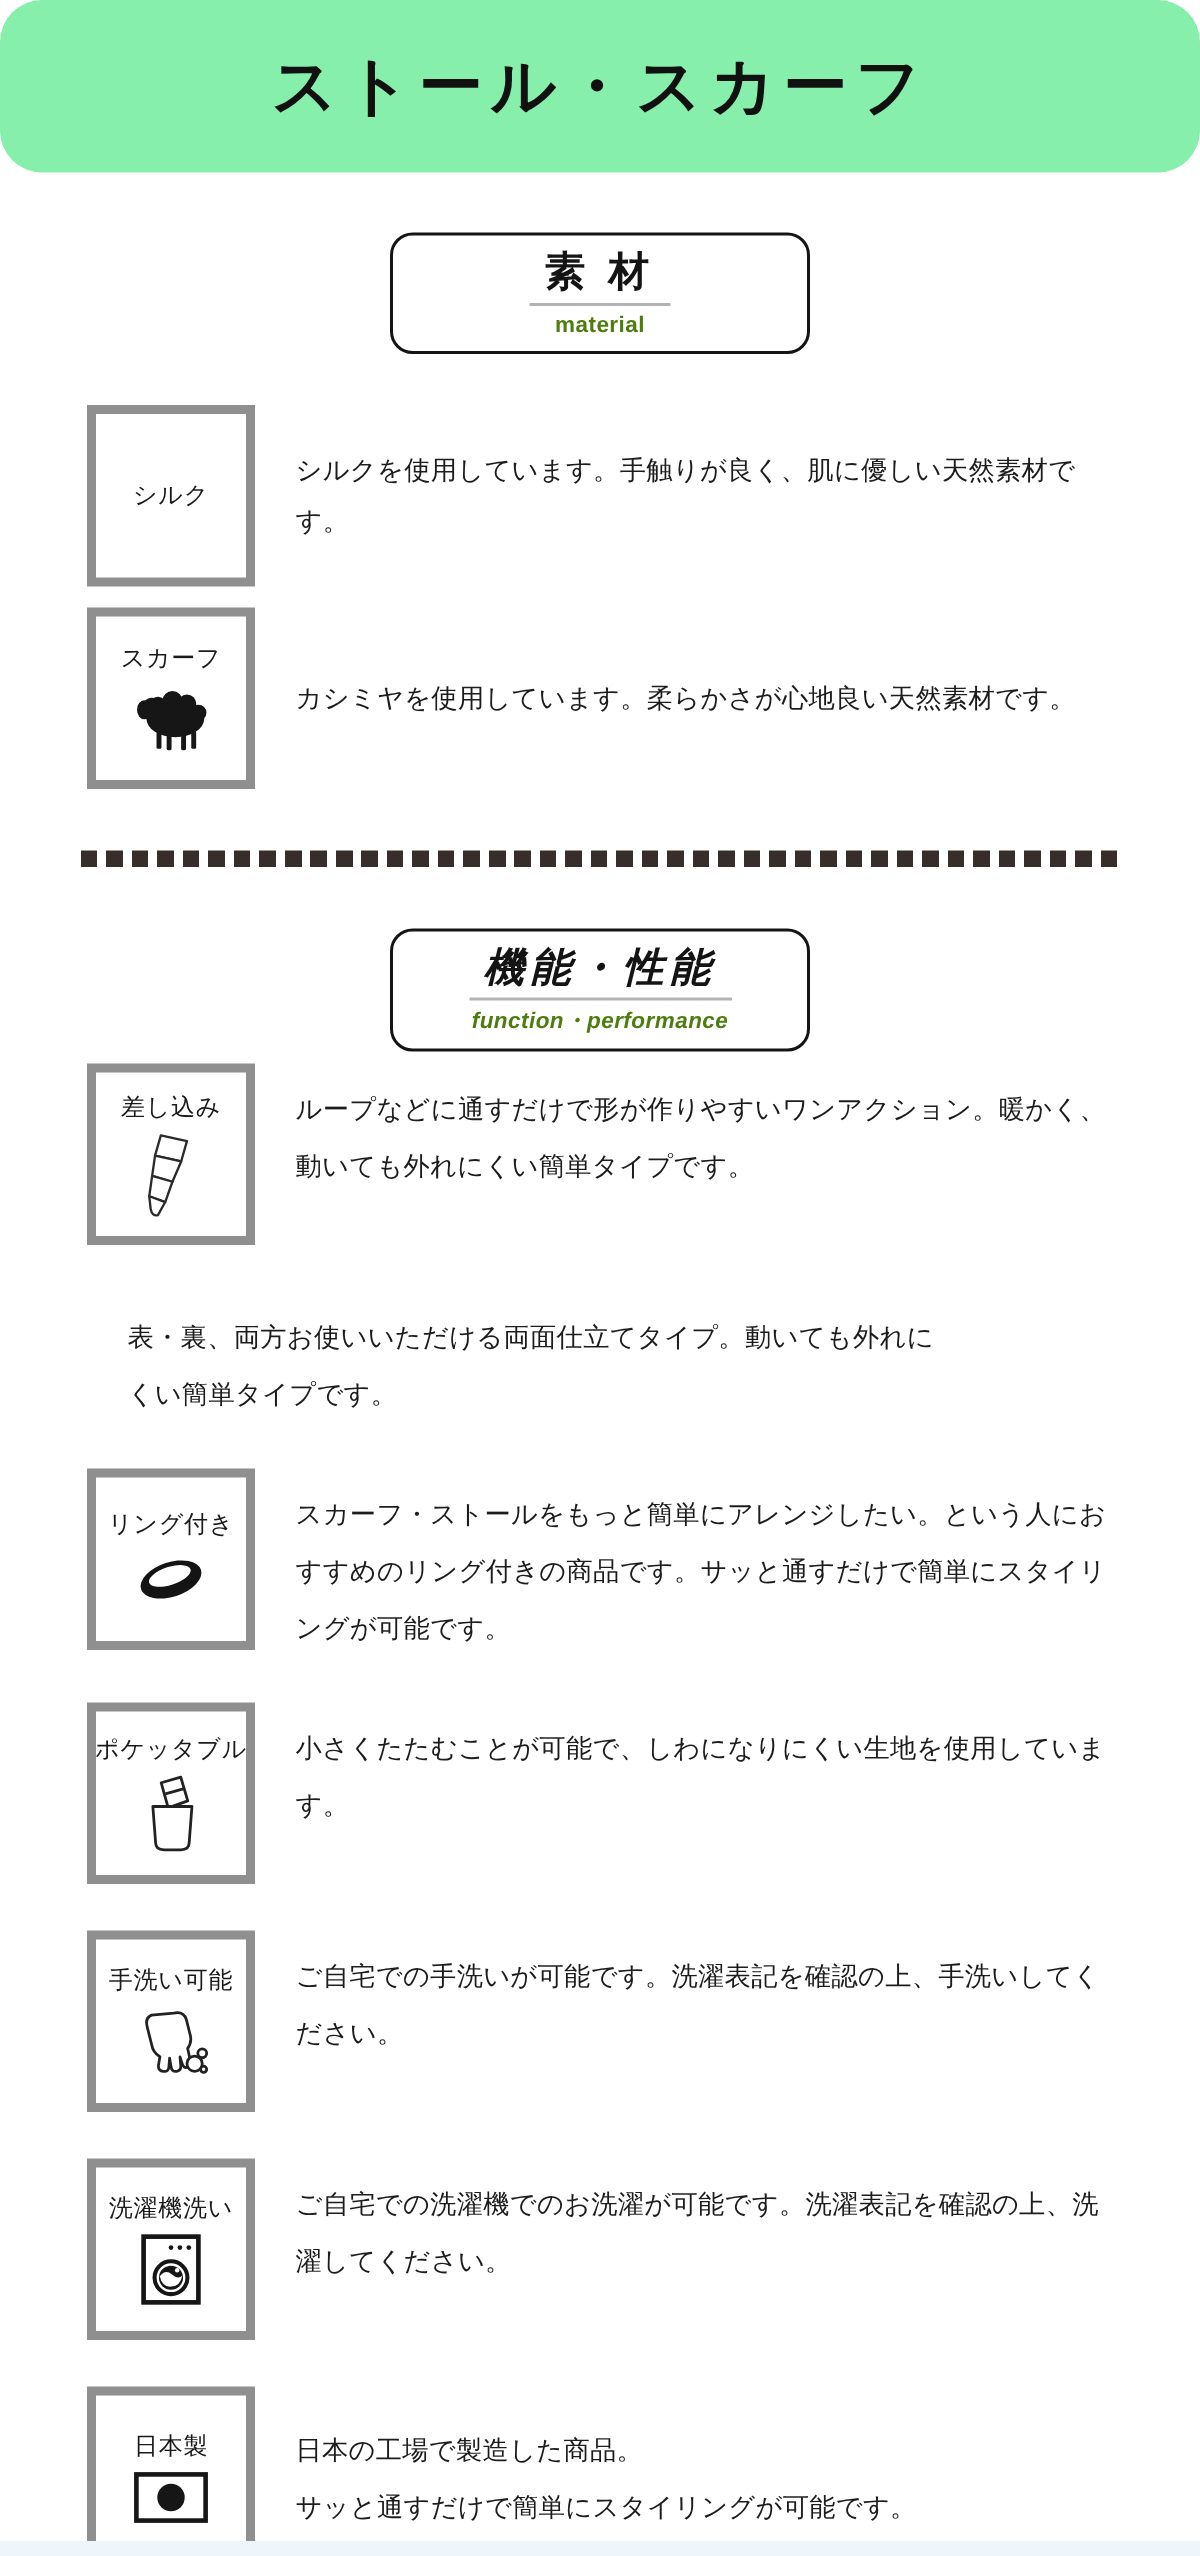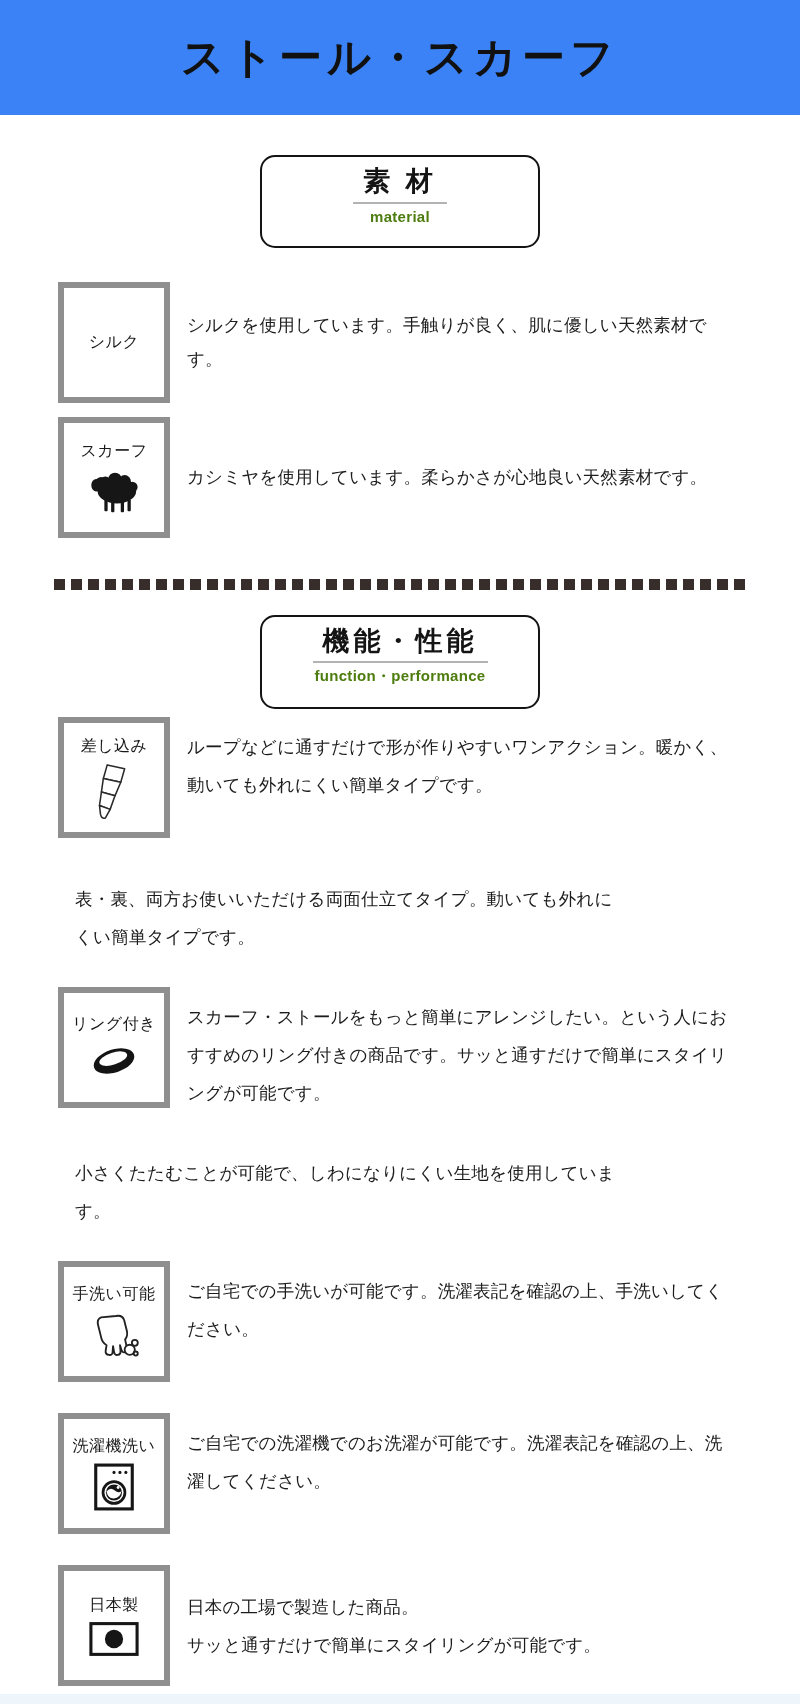--- a/index.html
+++ b/index.html
@@ -1,40 +1,40 @@
 <!DOCTYPE html>
 <html><head>
 <meta charset="utf-8">
 <style>
   html,body{margin:0;padding:0;}
   body{font-family:"Liberation Sans","DejaVu Sans",sans-serif;background:#ffffff;}
   .page{position:relative;width:800px;height:1704px;background:#ffffff;overflow:hidden;}
 
   
-  .header{height:115px;background:#3b82f6;display:flex;align-items:center;justify-content:center;}
+  .header{height:115px;background:#86efac;display:flex;align-items:center;justify-content:center;border-radius:28px;}
   .page-title{font-size:43px;font-weight:bold;color:#111;letter-spacing:5px;}
 
   
   .shead{width:280px;margin:0 auto;box-sizing:border-box;border:2.5px solid #141414;
-         border-radius:15px;text-align:center;padding:10px 0 21px;background:#fff;}
+         border-radius:15px;text-align:center;padding:10px 0 9px;background:#fff;}
   .shead.material{margin-top:40px;}
-  .shead.function{margin-top:25px;}
+  .shead.function{margin-top:41px;font-style:italic;}
   .shead .jp{display:inline-block;font-size:27px;font-weight:bold;letter-spacing:4px;color:#141414;
              border-bottom:2.5px solid #b3b3b3;padding:0 10px 5px;line-height:1.1;}
   .shead .en{font-size:15px;font-weight:bold;color:#4d7c0f;margin-top:4px;letter-spacing:0.3px;}
 
   
   .list{display:flex;flex-direction:column;}
   .list.material{margin-top:34px;gap:14px;}
   .list.function{margin-top:8px;gap:31px;}
   .row{display:flex;align-items:stretch;margin-left:58px;}
   .tile{flex:0 0 auto;width:112px;height:121px;box-sizing:border-box;border:6px solid #8f8f8f;
         background:#fff;display:flex;flex-direction:column;align-items:center;justify-content:center;gap:5px;}
   .tile .label{font-size:16px;color:#1a1a1a;letter-spacing:0.5px;white-space:nowrap;}
-  .desc{margin-left:17px;width:548px;font-size:17.5px;line-height:38px;color:#1c1c1c;
+  .desc{margin-left:27px;width:548px;font-size:17.5px;line-height:38px;color:#1c1c1c;
         font-weight:500;letter-spacing:0.2px;}
   .list.material .desc{align-self:center;line-height:34px;}
   .list.function .desc{padding-top:11px;}
   .row.japan .desc{align-self:center;padding-top:0;white-space:pre-line;}
 
   
   .divider{height:11px;width:692px;margin:41px 0 0 54px;
            background:repeating-linear-gradient(90deg,#372e2c 0 11px,transparent 11px 17px);}
 
   
@@ -130,20 +130,32 @@
               <ellipse cx="28" cy="21" rx="21" ry="11.5" fill="#141414"></ellipse>
               <ellipse cx="28" cy="18.5" rx="14.5" ry="6" fill="#ffffff"></ellipse>
             </g>
           </svg>
         </span>
       </div>
       <div class="desc">スカーフ・ストールをもっと簡単にアレンジしたい。という人におすすめのリング付きの商品です。サッと通すだけで簡単にスタイリングが可能です。</div>
     </div>
 
     <div class="row">
+      <div class="tile">
+        <span class="label">ポケッタブル</span>
+        <span>
+          <svg width="42" height="54" viewBox="0 0 44 58">
+            <g fill="#fff" stroke="#222" stroke-width="2" stroke-linejoin="round">
+              <path d="M15 7 L29 3 L34 20 L20 25 Z"></path>
+              <path d="M18 15 L32 11" fill="none"></path>
+              <path d="M9 24 L37 24 L35 50 Q35 55 29 55 L17 55 Q11 55 11 50 Z"></path>
+            </g>
+          </svg>
+        </span>
+      </div>
       <div class="desc">小さくたたむことが可能で、しわになりにくい生地を使用しています。</div>
     </div>
 
     <div class="row">
       <div class="tile">
         <span class="label">手洗い可能</span>
         <span>
           <svg width="50" height="50" viewBox="0 0 54 50">
             <g fill="#fff" stroke="#222" stroke-width="2" stroke-linejoin="round">
               <path d="M13 6 Q8 8 10 15 L13 27 Q14 33 19 36 L18 42 q-0.5 4 3.5 4.5 q4 0.5 4 -3.5 L26 37 L27 43 q0.5 4 4 3.5 q3.5 -0.5 3 -4.5 L33.5 36 L35 41 q1 3.5 4 2.5 q3 -1 2 -4.5 L39 30 Q42 26 41 21 L38 9 Q36 3 29 4.5 Z"></path>

